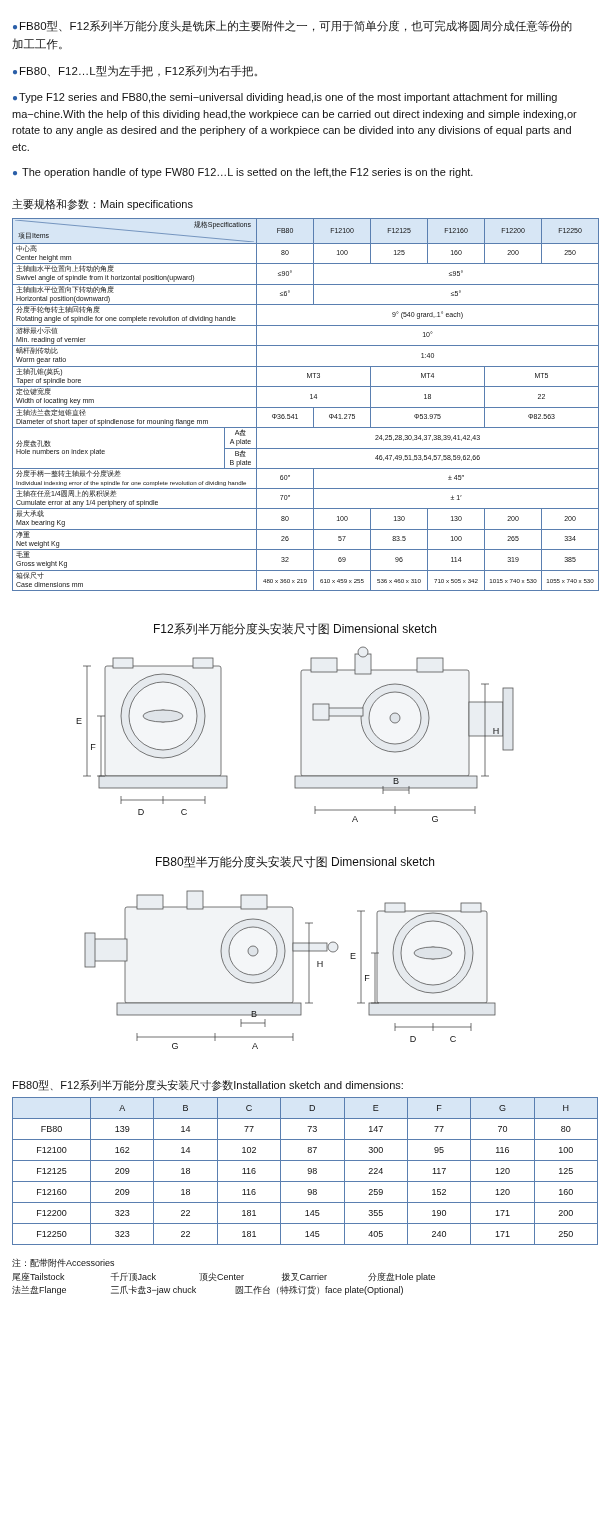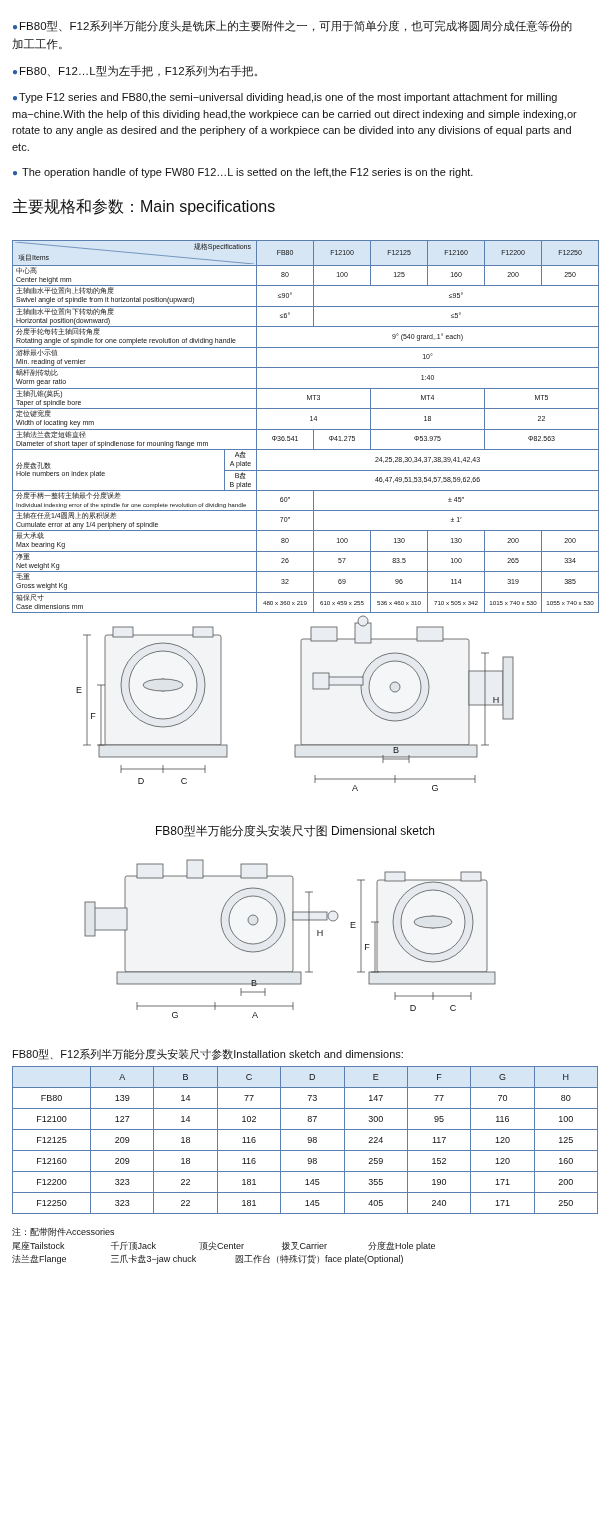--- a/index.html
+++ b/index.html
@@ -16,21 +16,21 @@
 
   
   .intro { padding-top: 18px; font-size: 11.5px; line-height: 1.55; }
   .intro p { margin: 0 0 2px 0; }
   .intro .cn { text-indent: 0; }
   .bullet { color: #2b5fa8; font-size: 10px; margin-right: 1px; }
   .intro .para { margin-bottom: 9px; }
   .intro .en { font-size: 11px; line-height: 1.5; }
 
   
-  .sec-title { font-size: 16px; margin: 16px 0 22px 0; font-weight: normal; }
+  .sec-title { font-size: 11px; margin: 16px 0 6px 0; font-weight: normal; }
 
   
   table.spec { border-collapse: collapse; width: 586px; font-size: 7px; table-layout: fixed; }
   table.spec td, table.spec th {
     border: 1px solid #5a7fb0;
     padding: 1px 2px;
     vertical-align: middle;
     line-height: 1.25;
     text-align: center;
   }
@@ -294,20 +294,21 @@
         <td class="tiny">610 x 459 x 255</td>
         <td class="tiny">536 x 460 x 310</td>
         <td class="tiny">710 x 505 x 342</td>
         <td class="tiny">1015 x 740 x 530</td>
         <td class="tiny">1055 x 740 x 530</td>
       </tr>
 
     </tbody>
   </table>
 
+  <div class="fig-title">F12系列半万能分度头安装尺寸图 Dimensional sketch</div>
   <div class="fig-wrap">
     <svg class="fig" width="480" height="180" viewBox="0 0 480 180">
       <g fill="#e9eef3" stroke="#555" stroke-width="0.8">
 
         <rect x="40" y="22" width="116" height="110" rx="2" fill="#f2f4f6"></rect>
         <circle cx="98" cy="72" r="42" fill="#e6eaee"></circle>
         <circle cx="98" cy="72" r="34" fill="#f4f6f8"></circle>
         <circle cx="98" cy="72" r="6" fill="#dfe4e9"></circle>
 
         <path d="M78 72 a20 6 0 0 1 40 0 a20 6 0 0 1 -40 0" fill="#dfe4e9"></path>
@@ -466,21 +467,21 @@
         <td>14</td>
         <td>77</td>
         <td>73</td>
         <td>147</td>
         <td>77</td>
         <td>70</td>
         <td>80</td>
       </tr>
       <tr>
         <td>F12100</td>
-        <td>127</td>
+        <td>162</td>
         <td>14</td>
         <td>102</td>
         <td>87</td>
         <td>300</td>
         <td>95</td>
         <td>116</td>
         <td>100</td>
       </tr>
       <tr>
         <td>F12125</td>

